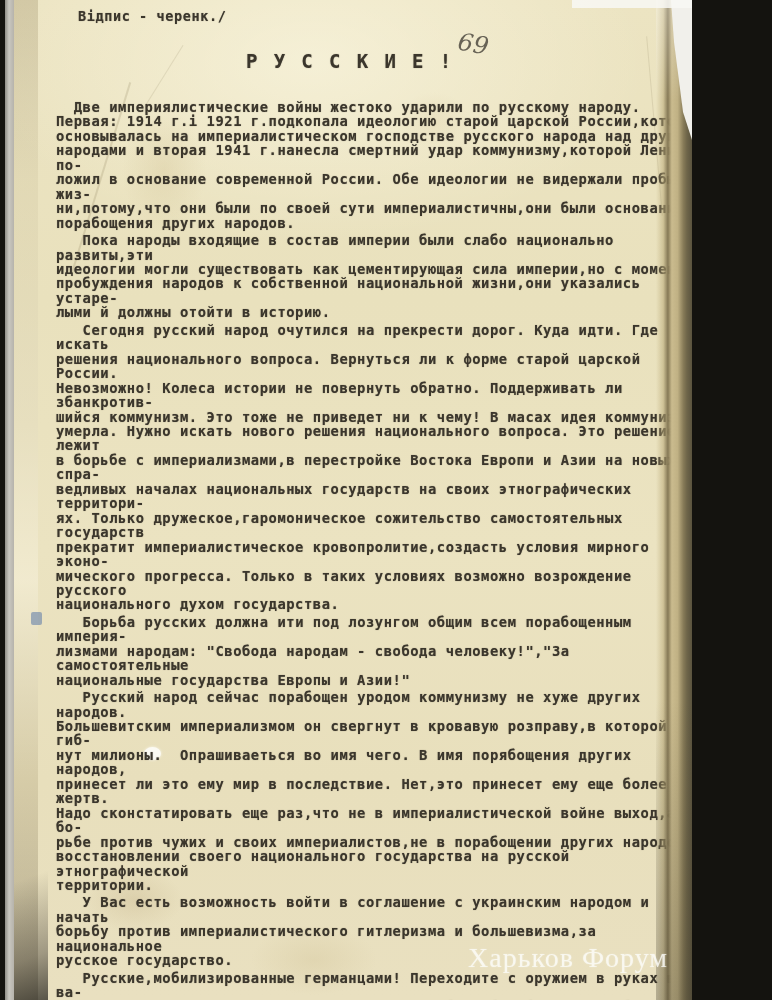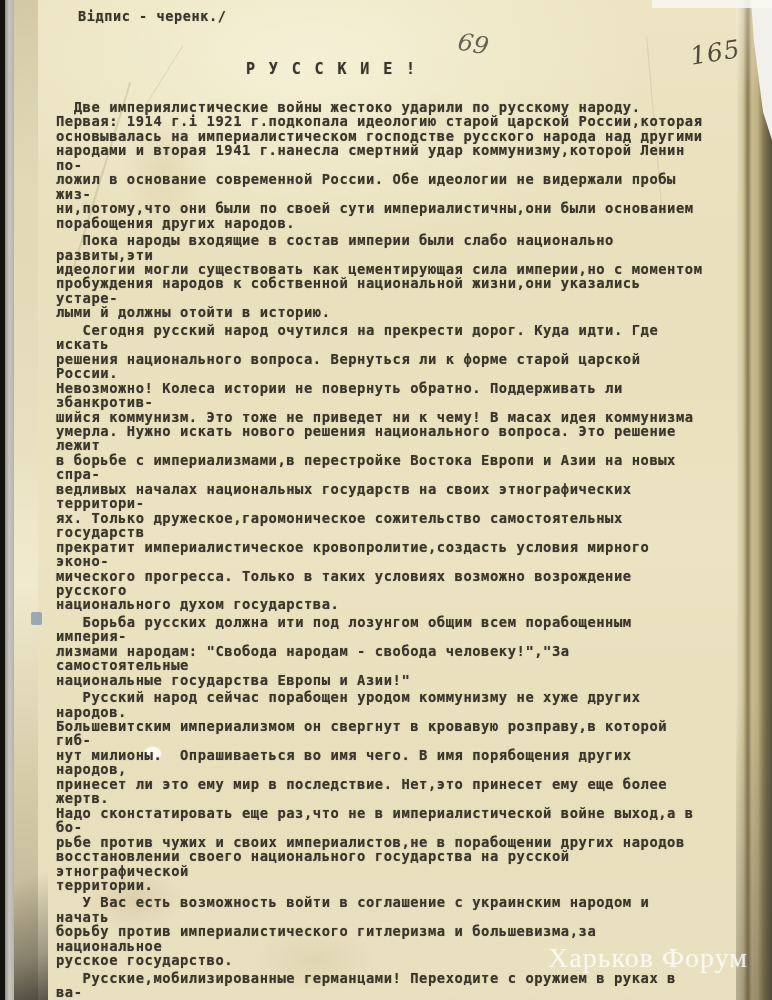--- a/index.html
+++ b/index.html
@@ -1,16 +1,16 @@
 <!DOCTYPE html>
 <html><head>
 <meta charset="utf-8">
 <style>
   html,body{margin:0;padding:0;background:#14130f;}
-  .scan{position:relative;width:772px;height:1000px;overflow:hidden;background:#b91c1c;
+  .scan{position:relative;width:692px;height:1000px;overflow:hidden;background:#b91c1c;
         font-family:"DejaVu Sans Mono", monospace;}
   
   .strip-black-left{position:absolute;left:0;top:0;width:6px;height:100%;background:#14130f;}
   .strip-gray-left{position:absolute;left:5px;top:0;width:10px;height:100%;
      background:linear-gradient(90deg,#8f8d86,#c9c7c0 40%,#b2afa7);}
   
   .paper{position:absolute;left:14px;top:0;width:744px;height:1000px;
      background:
        radial-gradient(ellipse 480px 260px at 40% 6%, rgba(255,252,235,.5), rgba(255,252,235,0) 70%),
        linear-gradient(180deg,#ece4c2 0%,#e9e1bd 30%,#ebe3c1 55%,#e8dfbc 78%,#e9e0c0 100%),
@@ -42,21 +42,21 @@
        linear-gradient(90deg, rgba(205,190,145,0) 0%, rgba(186,170,120,.55) 20%,
           rgba(128,115,80,.95) 33%, #cabb8e 44%, #c0b184 60%, #877b58 76%,
           #6e6549 86%, #5a533e 100%);}
   .corner-white-tr{position:absolute;right:0;top:0;width:30px;height:140px;background:#f1f0eb;
      clip-path:polygon(30% 0,100% 0,100% 100%,70% 80%,40% 30%);}
   .top-white{position:absolute;right:0;top:0;width:120px;height:8px;background:rgba(248,248,244,.85);}
 
   
   .typed{color:#3b362c;text-shadow:0 0 1px rgba(59,54,44,.55);font-weight:bold;}
   .annotation{position:absolute;left:64px;top:8px;font-size:13.5px;letter-spacing:.6px;}
-  .doc-title{position:absolute;left:232px;top:60px;font-size:15px;letter-spacing:2.4px;}
+  .doc-title{position:absolute;left:232px;top:50px;font-size:19px;letter-spacing:2.4px;}
   .hand{font-family:"DejaVu Serif", serif;font-style:italic;color:rgba(88,83,72,.9);}
   .hw-mark{position:absolute;left:444px;top:30px;font-size:24px;transform:rotate(10deg);}
   .page-num{position:absolute;left:676px;top:38px;font-size:25px;transform:rotate(-9deg);
      letter-spacing:1px;color:#514c3e;}
 
   .body-text{position:absolute;left:38px;top:100px;right:48px;font-size:13.8px;
      line-height:14.45px;letter-spacing:.55px;}
   .para{white-space:pre-wrap;margin:0 0 3px 4px;}
   .section-heading{text-align:center;letter-spacing:1.5px;margin:13px 0 13px 0;font-size:14.5px;}
 

